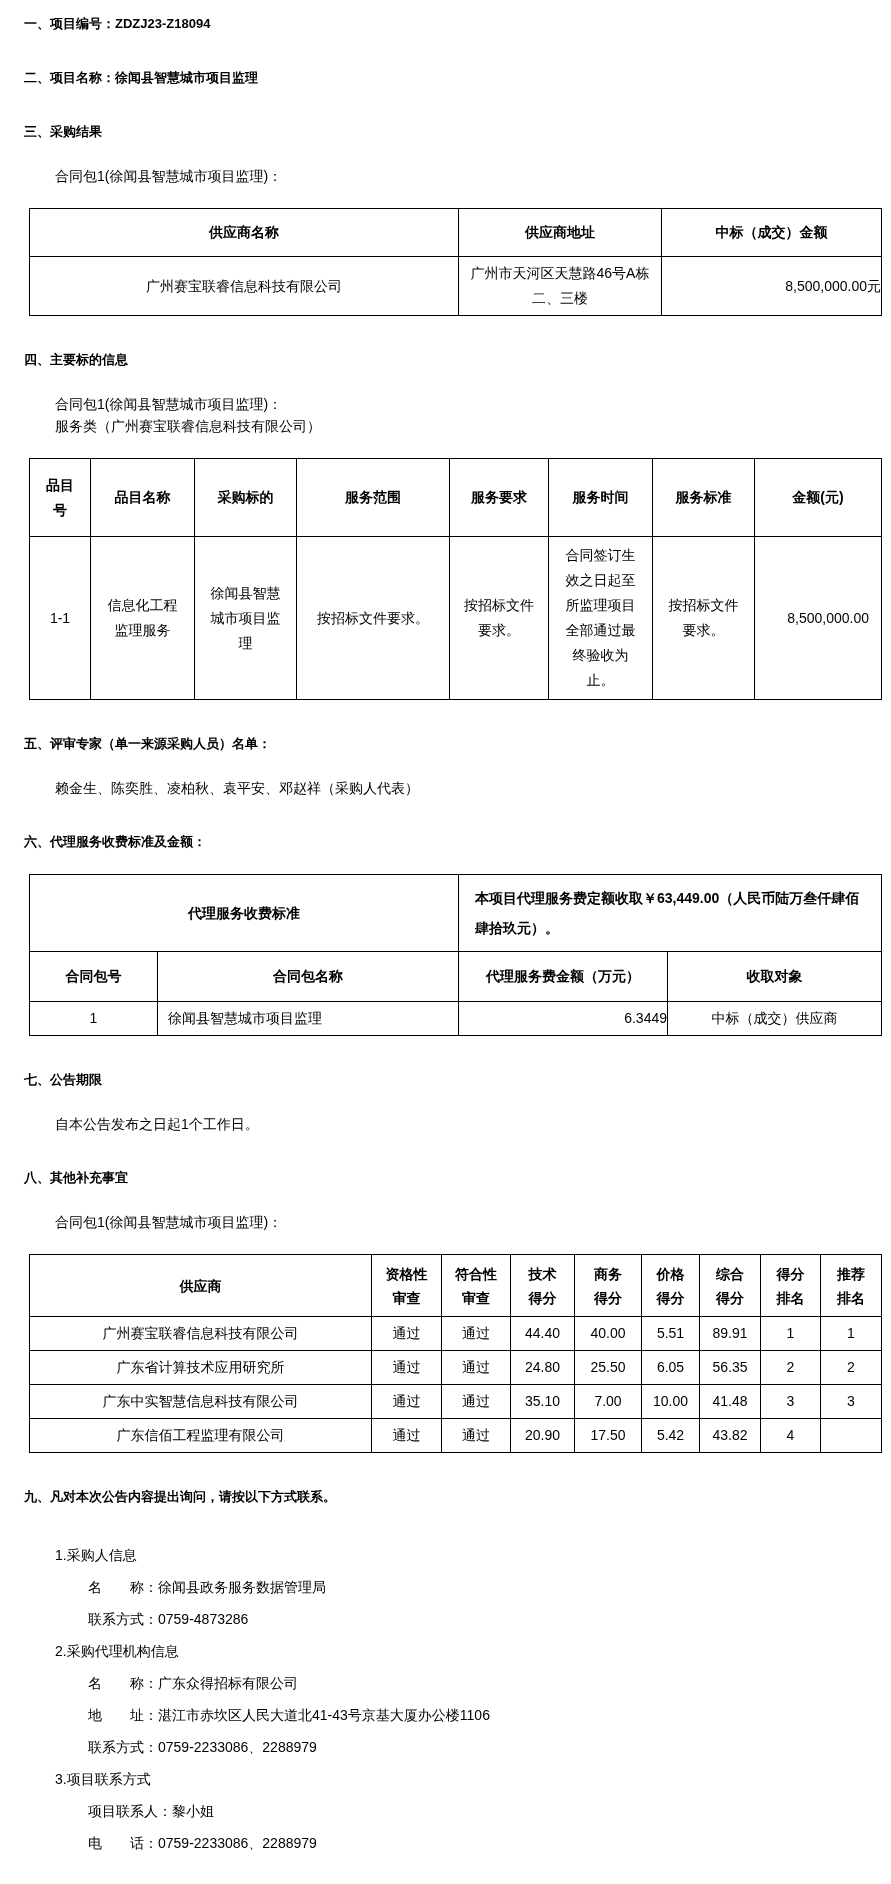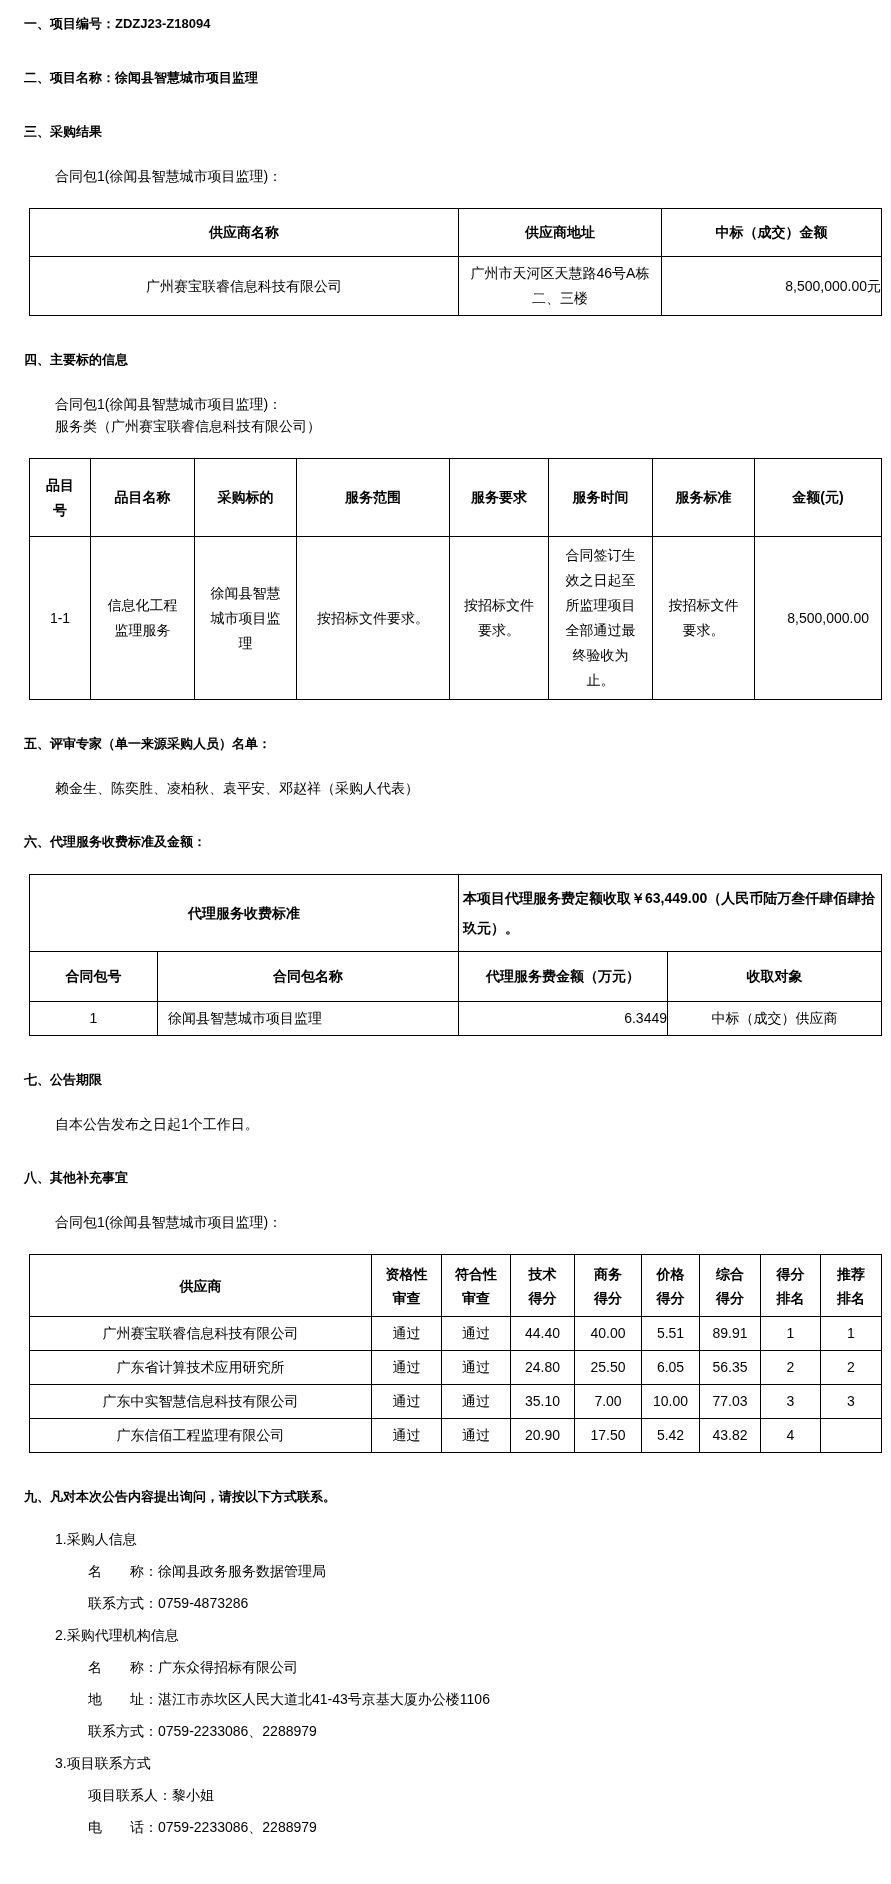--- a/index.html
+++ b/index.html
@@ -44,21 +44,21 @@
   .left { text-align: left; padding-left: 10px; }
 
   
   .t1 th { height: 48px; }
   .t1 td { height: 58px; }
   
   .t2 th { height: 78px; padding: 4px 10px; }
   .t2 td { height: 132px; padding: 6px 12px; }
   
   .t3 .r1 th { height: 74px; }
-  .t3 .r1 .fee-text { text-align: left; padding: 8px 4px; line-height: 30px; word-break: break-all; }
+  .t3 .r1 .fee-text { text-align: left; padding: 8px 16px; line-height: 30px; word-break: break-all; }
   .t3 .r2 th { height: 50px; }
   .t3 td { height: 34px; }
   
   .t4 th { height: 62px; white-space: pre-line; padding: 4px 6px; line-height: 24px; }
   .t4 td { height: 34px; padding: 4px 4px; }
 
   .contact-line {
     margin: 12px 0 0 31px;
     line-height: 20px;
   }
@@ -233,41 +233,41 @@
         <td>2</td>
         <td>2</td>
       </tr>
       <tr>
         <td>广东中实智慧信息科技有限公司</td>
         <td>通过</td>
         <td>通过</td>
         <td>35.10</td>
         <td>7.00</td>
         <td>10.00</td>
-        <td>77.03</td>
+        <td>41.48</td>
         <td>3</td>
         <td>3</td>
       </tr>
       <tr>
         <td>广东信佰工程监理有限公司</td>
         <td>通过</td>
         <td>通过</td>
         <td>20.90</td>
         <td>17.50</td>
         <td>5.42</td>
         <td>43.82</td>
         <td>4</td>
         <td></td>
       </tr>
     </tbody>
   </table>
 
   <div class="sec-title">九、凡对本次公告内容提出询问，请按以下方式联系。</div>
 
-  <div class="contact-line" style="margin-top:22px">1.采购人信息</div>
+  <div class="contact-line" style="margin-top:38px">1.采购人信息</div>
   <div class="contact-line lvl2">名　　称：徐闻县政务服务数据管理局</div>
   <div class="contact-line lvl2">联系方式：0759-4873286</div>
 
   <div class="contact-line">2.采购代理机构信息</div>
   <div class="contact-line lvl2">名　　称：广东众得招标有限公司</div>
   <div class="contact-line lvl2">地　　址：湛江市赤坎区人民大道北41-43号京基大厦办公楼1106</div>
   <div class="contact-line lvl2">联系方式：0759-2233086、2288979</div>
 
   <div class="contact-line">3.项目联系方式</div>
   <div class="contact-line lvl2">项目联系人：黎小姐</div>

